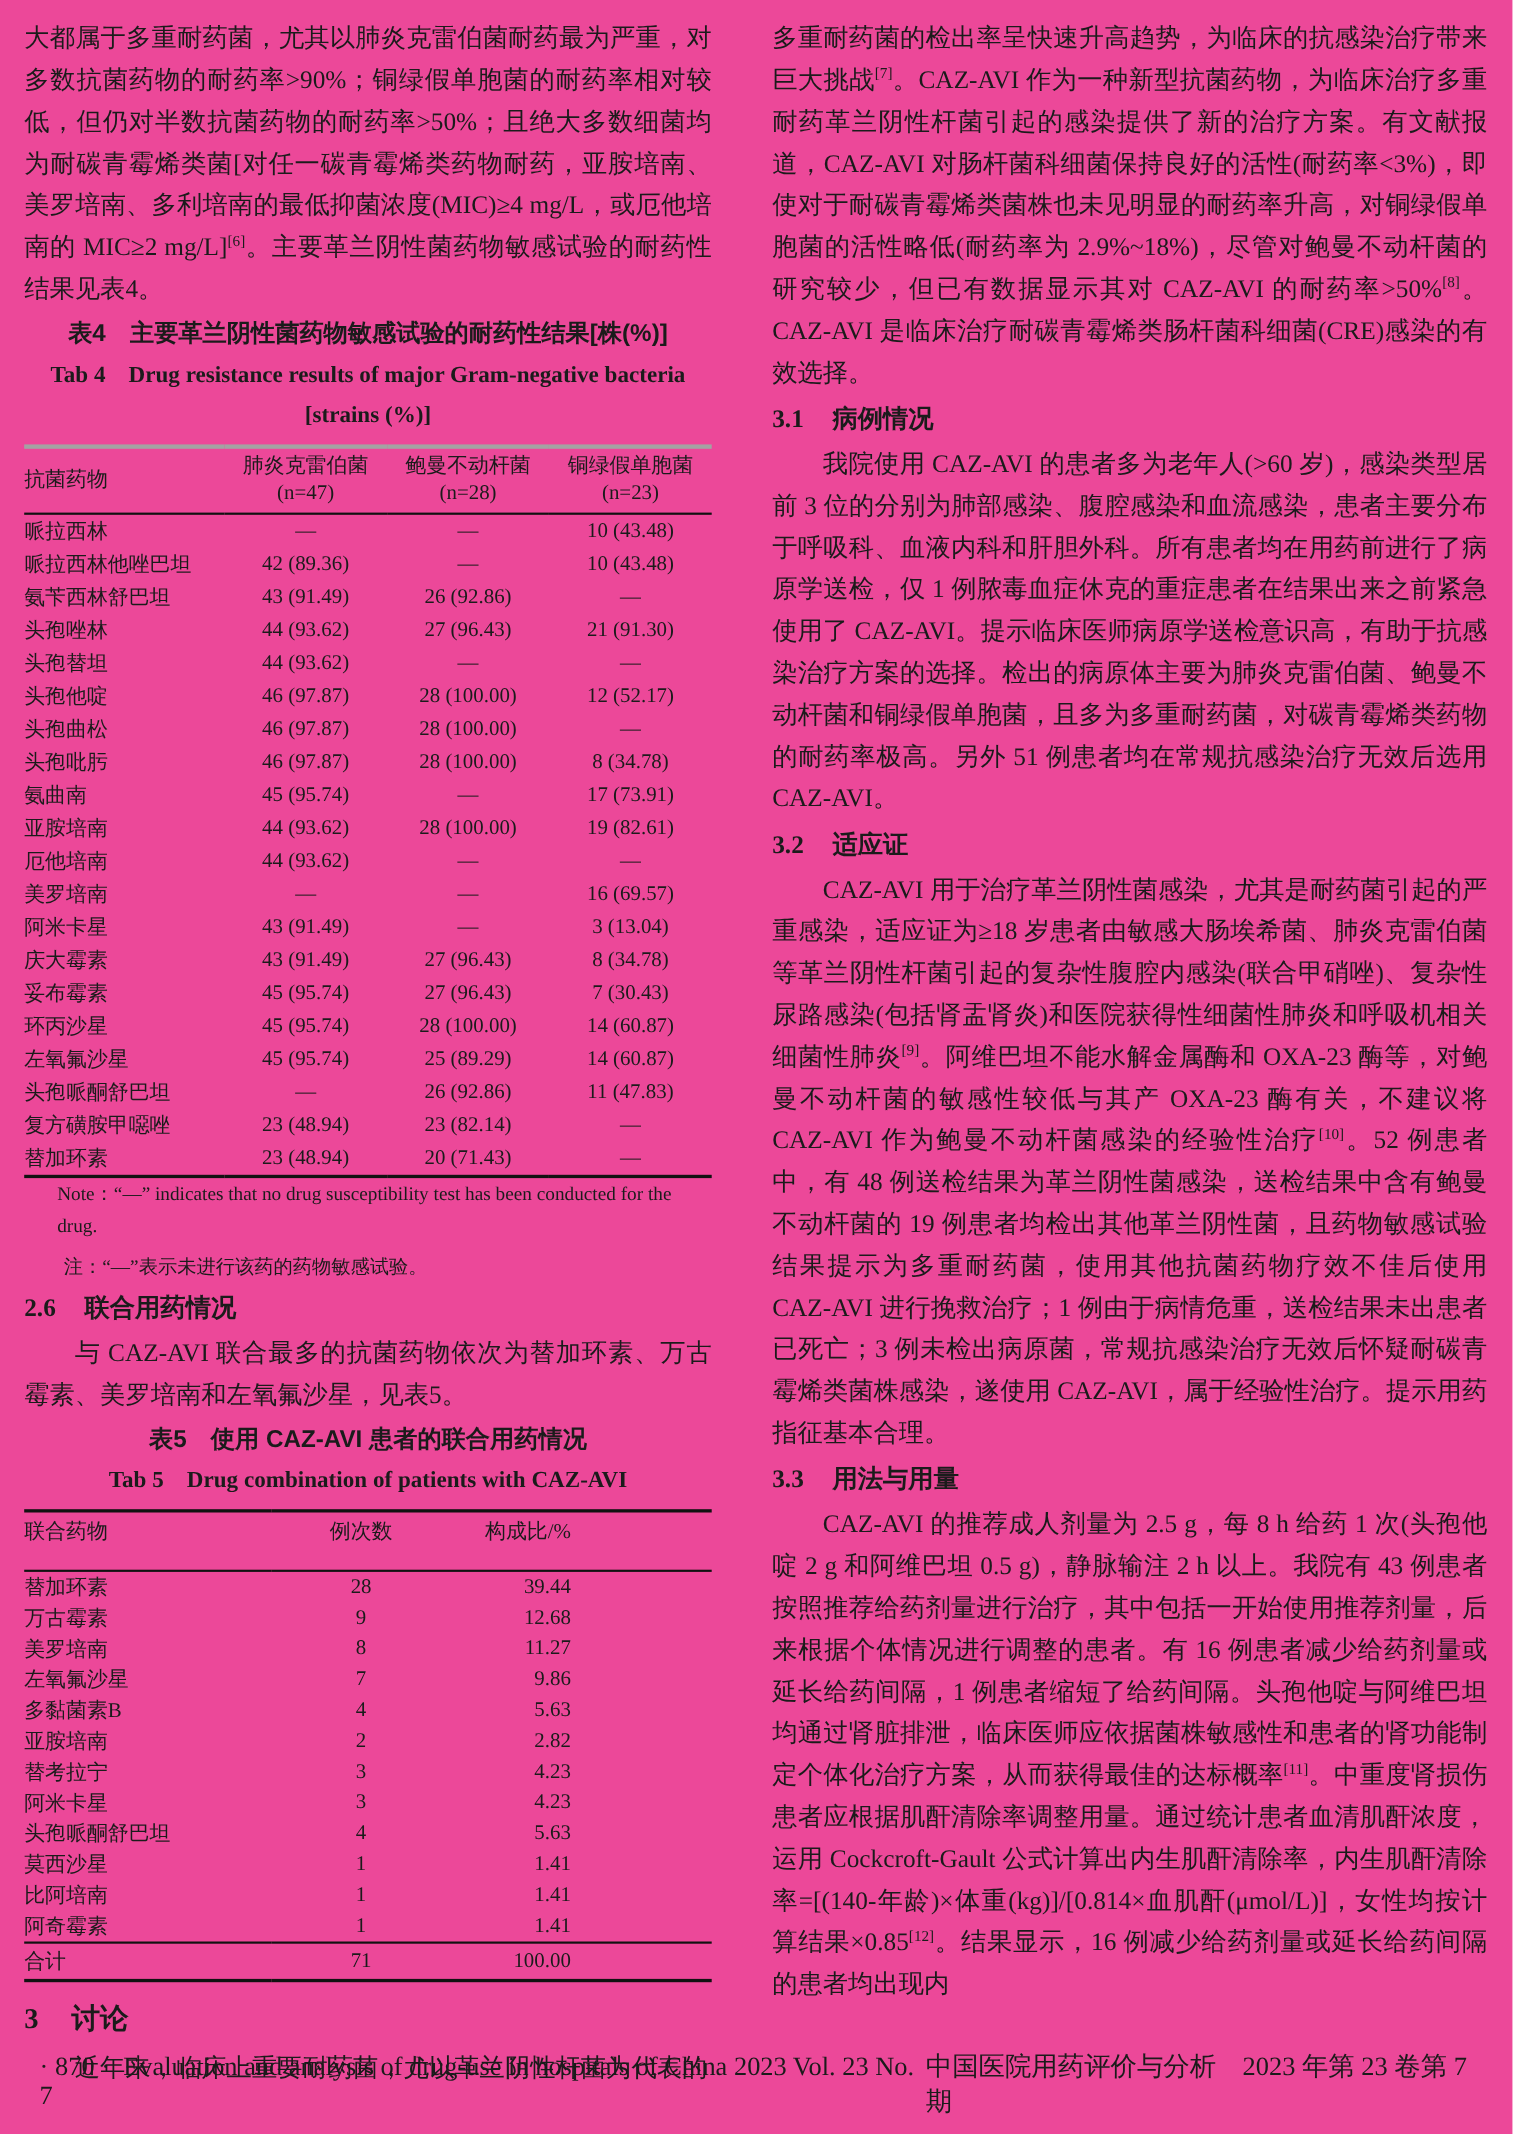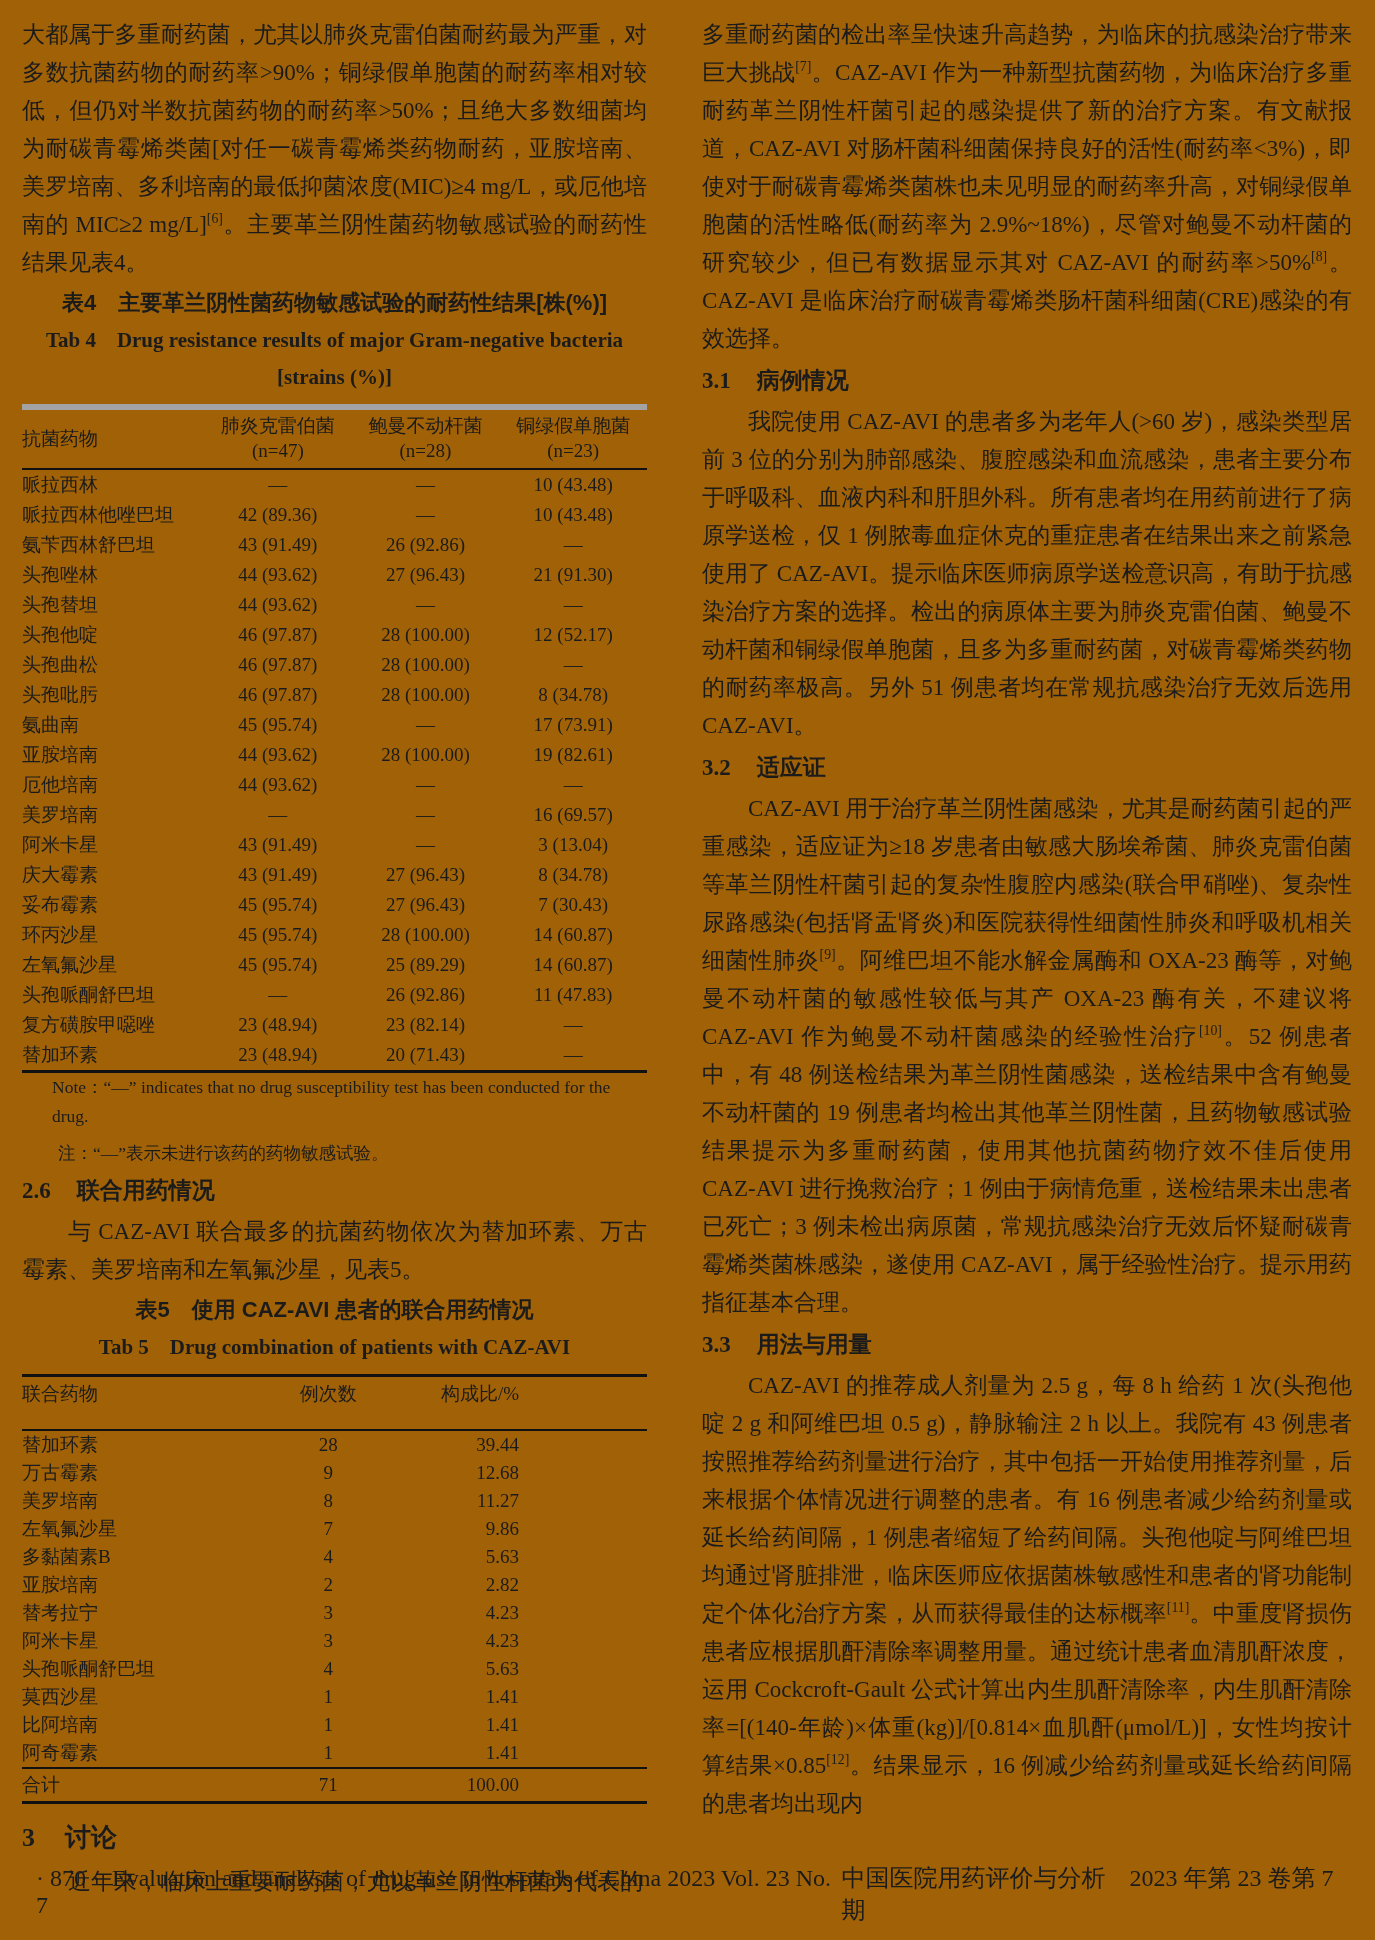--- a/index.html
+++ b/index.html
@@ -1,19 +1,19 @@
 <!DOCTYPE html>
 <html><head>
 <meta charset="utf-8">
 <style>
   html,body { margin:0; padding:0; background:#ffffff; }
   .page {
     position:relative;
     width:1375px; height:1940px;
-    background:#a16207;
+    background:#ec4899;
     color:#1b1b1b;
     font-family:"Liberation Serif","DejaVu Serif",serif;
     overflow:hidden;
   }
   .cols { display:flex; padding:16px 0 0 22px; }
   .col-left  { width:625px; flex:0 0 auto; }
   .col-right { width:650px; flex:0 0 auto; margin-left:55px; }
 
   p.body {
     margin:0; font-size:23px; line-height:38px;
@@ -34,21 +34,21 @@
     font-family:"Liberation Sans","DejaVu Sans",sans-serif;
     font-weight:bold; font-size:22px; line-height:38px;
     text-align:center; margin-top:2px;
   }
   .tbl-title-en {
     font-weight:bold; font-size:21px; line-height:37px;
     text-align:center; margin-bottom:8px; padding:0 20px;
   }
 
   table { width:100%; border-collapse:collapse; table-layout:fixed; }
-  .t4 { border-top:6px solid #a3a3a3; border-bottom:3px solid #111; }
+  .t4 { border-top:4px solid #a3a3a3; border-bottom:3px solid #111; }
   .t4 th {
     font-weight:normal; font-size:19px; line-height:25px;
     border-bottom:2px solid #111; padding:3px 0 5px; vertical-align:middle;
   }
   .t4 th:first-child { text-align:left; width:182px; }
   .t4 td { height:30px; text-align:center; font-size:19px; padding:0; }
   .t4 td:first-child { text-align:left; }
 
   .t5 { border-top:3px solid #111; border-bottom:3px solid #111; }
   .t5 th {

